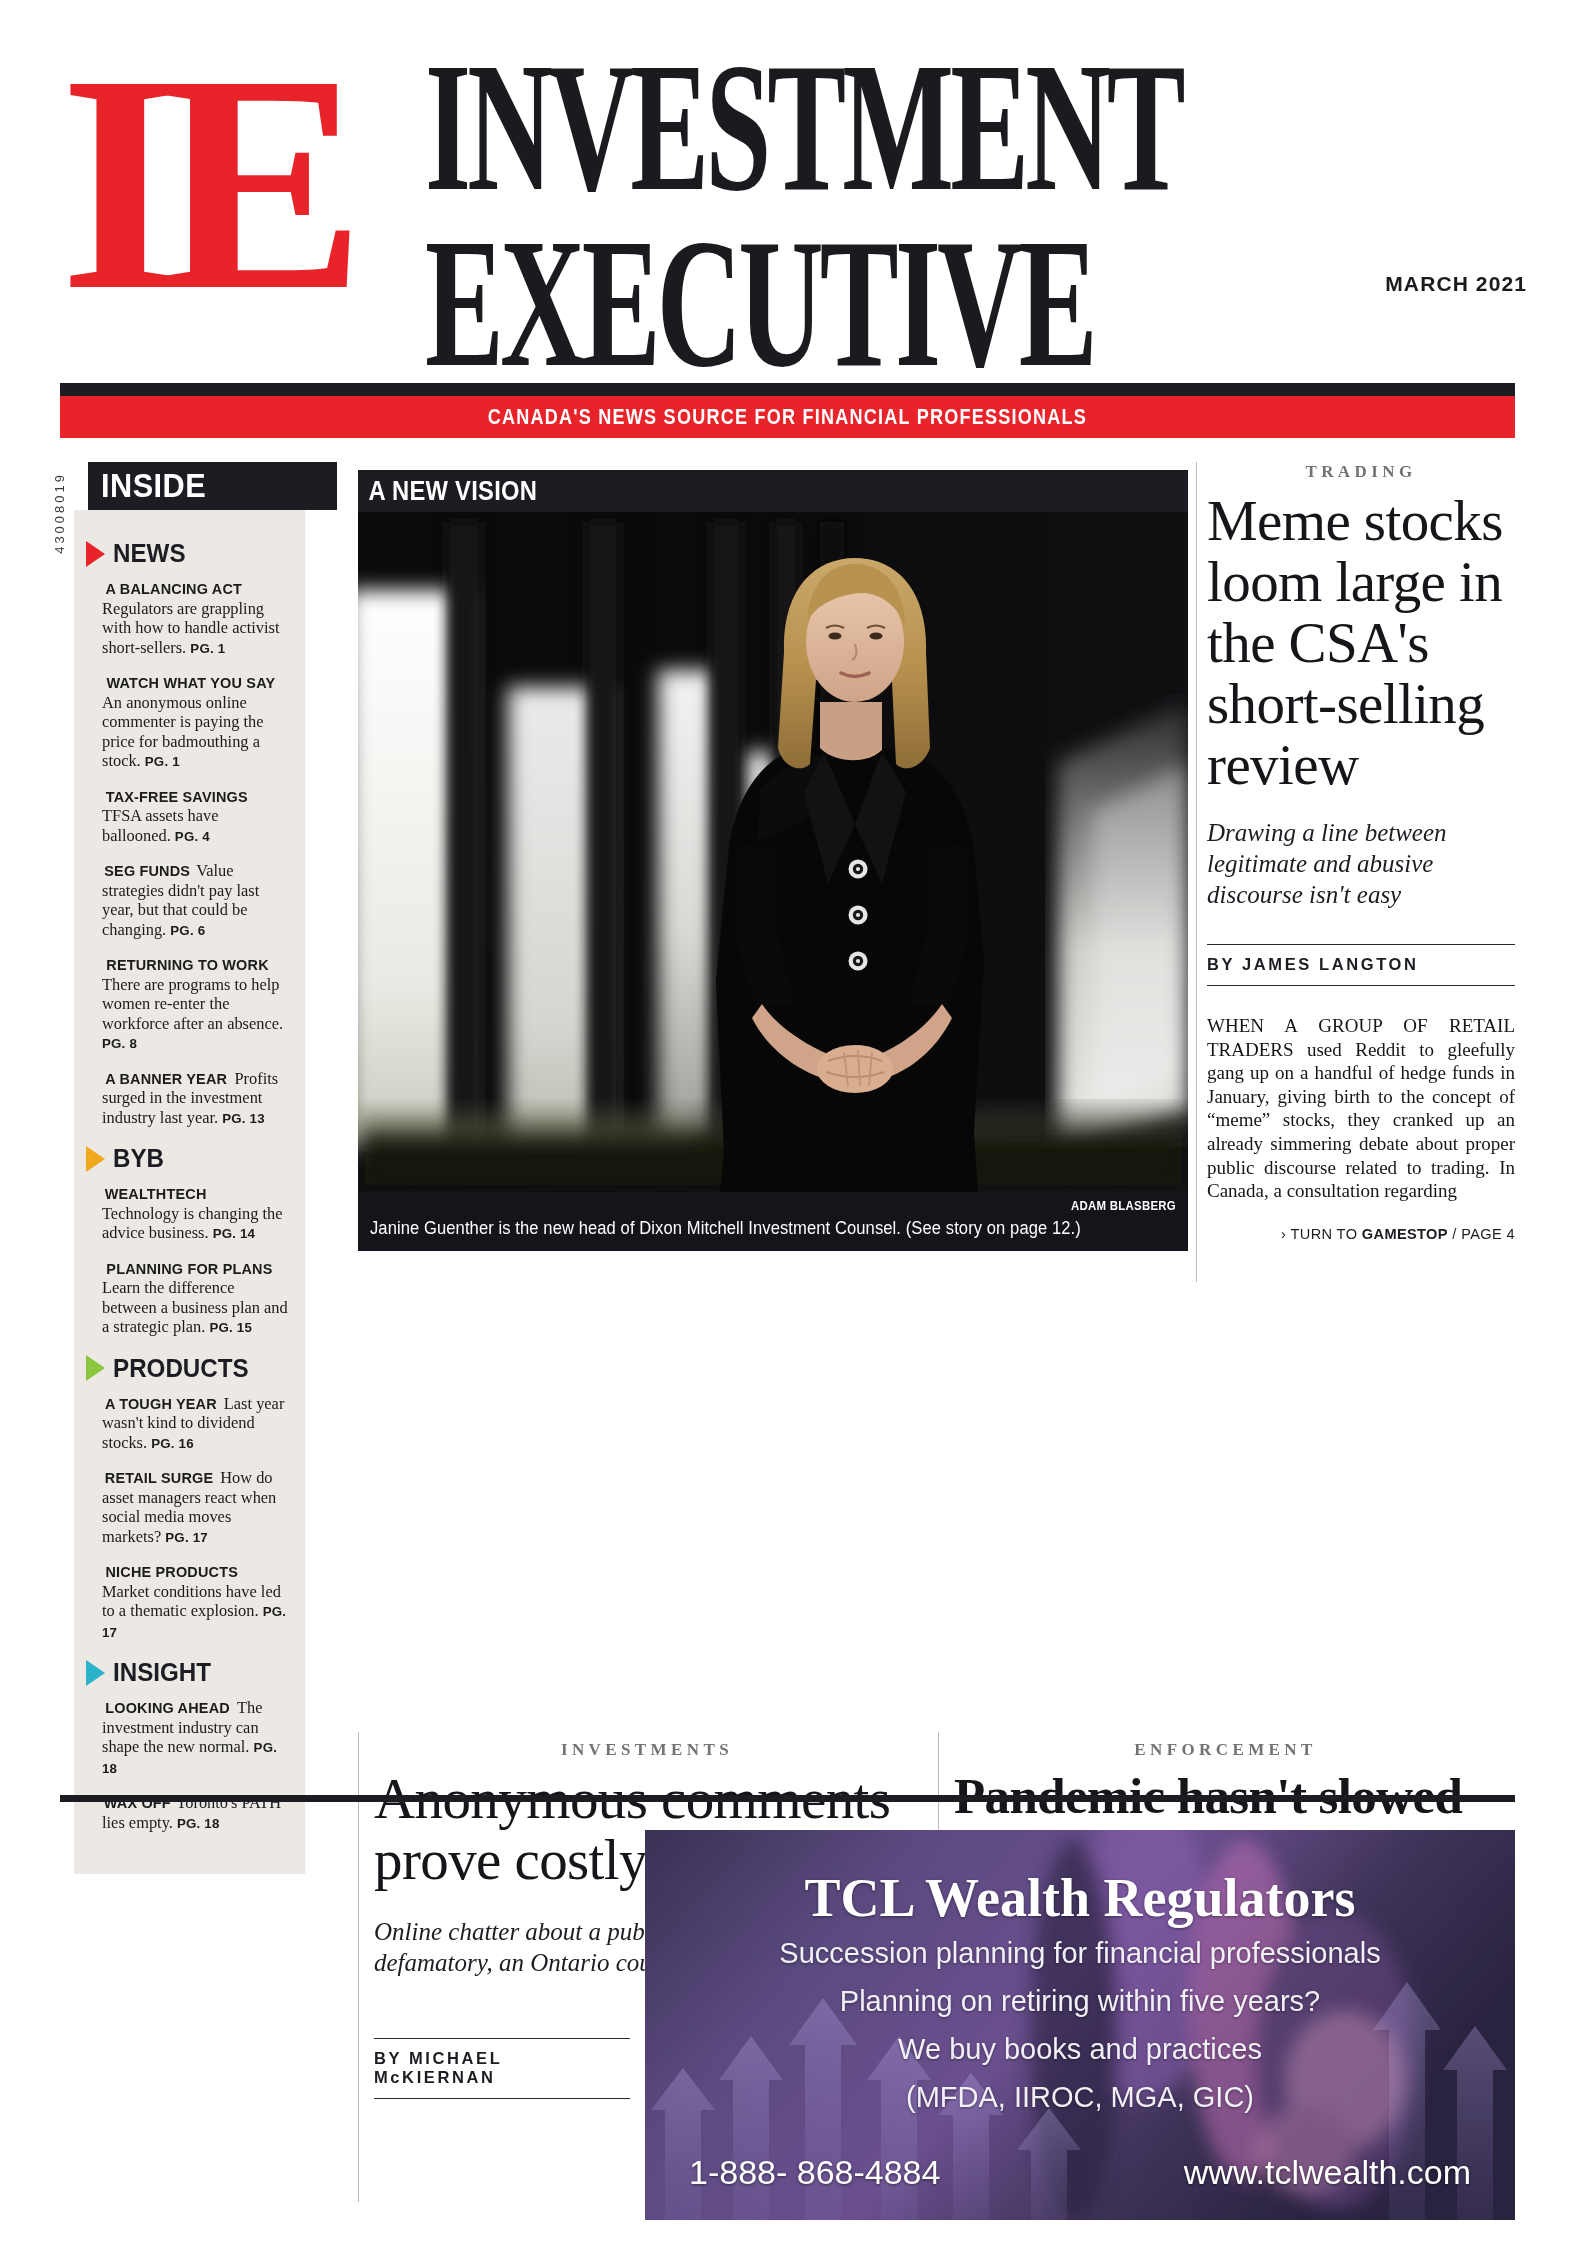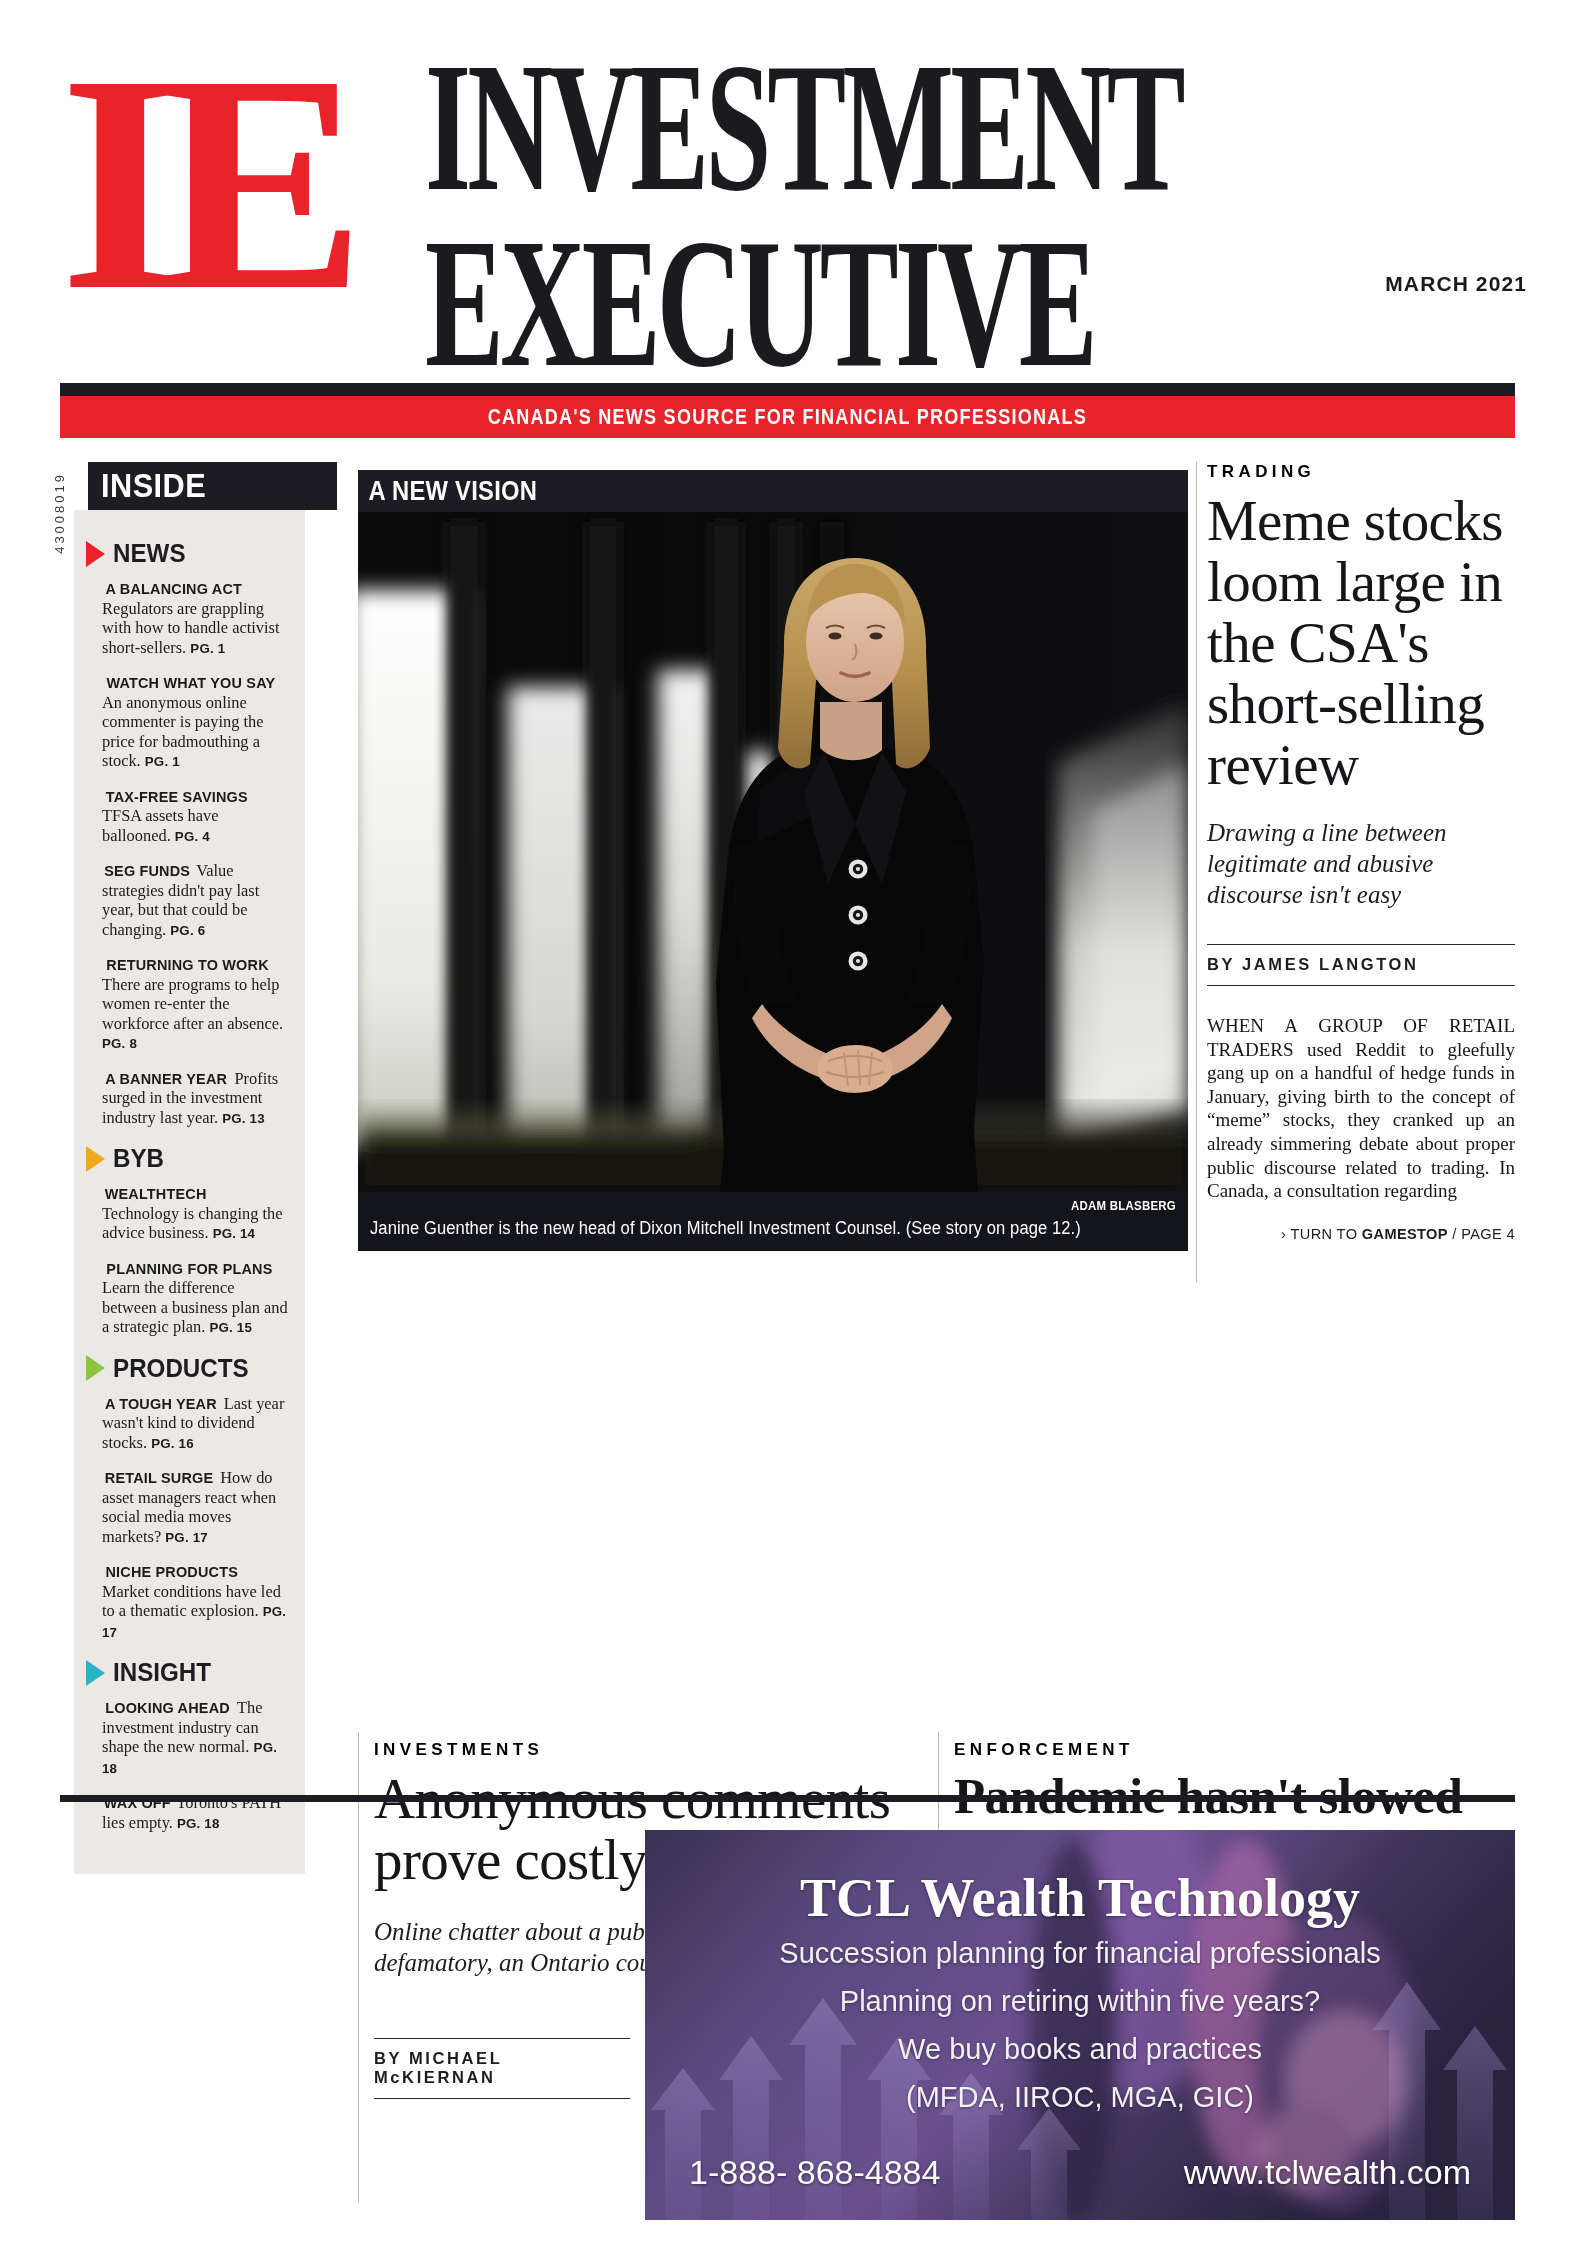--- a/index.html
+++ b/index.html
@@ -122,22 +122,22 @@
   .capline {
     font-family:"Liberation Sans", sans-serif;
     font-size:18px; color:#fff; margin-top:5px; letter-spacing:0.1px;
     transform: scaleX(0.92); transform-origin:left center;
   }
 
   
   .trading { position:absolute; left:1207px; top:0; width:308px; }
   .vsep { position:absolute; background:#b9b9b9; width:1px; }
   .kicker-red {
-    font-family:Liberation Sans, sans-serif; font-weight:700;
-    font-size:17px; letter-spacing:4.4px; color:#000000; margin-bottom:8px;
+    font-family:Liberation Serif, serif; font-weight:700;
+    font-size:17px; letter-spacing:4.4px; color:#737373; margin-bottom:8px;text-align:center;
   }
   .hl-light {
     font-family:"Liberation Serif", serif; font-weight:400;
     font-size:57px; line-height:61px; color:#15151a; letter-spacing:-0.6px;
   }
   .deck {
     font-family:"Liberation Serif", serif; font-style:italic;
     font-size:25px; line-height:31px; color:#1c1c22; margin-top:22px;
   }
   .byline-wrap { margin-top:34px; border-top:1.5px solid #2a2a2a; border-bottom:1.5px solid #2a2a2a; padding:10px 0 11px 0; }
@@ -535,21 +535,21 @@
             <path d="M812 390 L812 240 L798 240 L830 196 L862 240 L848 240 L848 390 Z"></path>
           </g>
         </g>
         <g filter="url(#softb)" opacity="0.35">
           <ellipse cx="700" cy="250" rx="60" ry="70" fill="#e7a9c9"></ellipse>
           <ellipse cx="660" cy="320" rx="50" ry="45" fill="#d08fb5"></ellipse>
         </g>
       </svg>
     </div>
     <div class="ad-inner">
-      <div class="ad-title">TCL Wealth Technology</div>
+      <div class="ad-title">TCL Wealth Regulators</div>
       <div class="ad-line">Succession planning for financial professionals</div>
       <div class="ad-line">Planning on retiring within five years?</div>
       <div class="ad-line">We buy books and practices</div>
       <div class="ad-line">(MFDA, IIROC, MGA, GIC)</div>
     </div>
     <div class="ad-foot">
       <div>1-888- 868-4884</div>
       <div>www.tclwealth.com</div>
     </div>
   </div>

